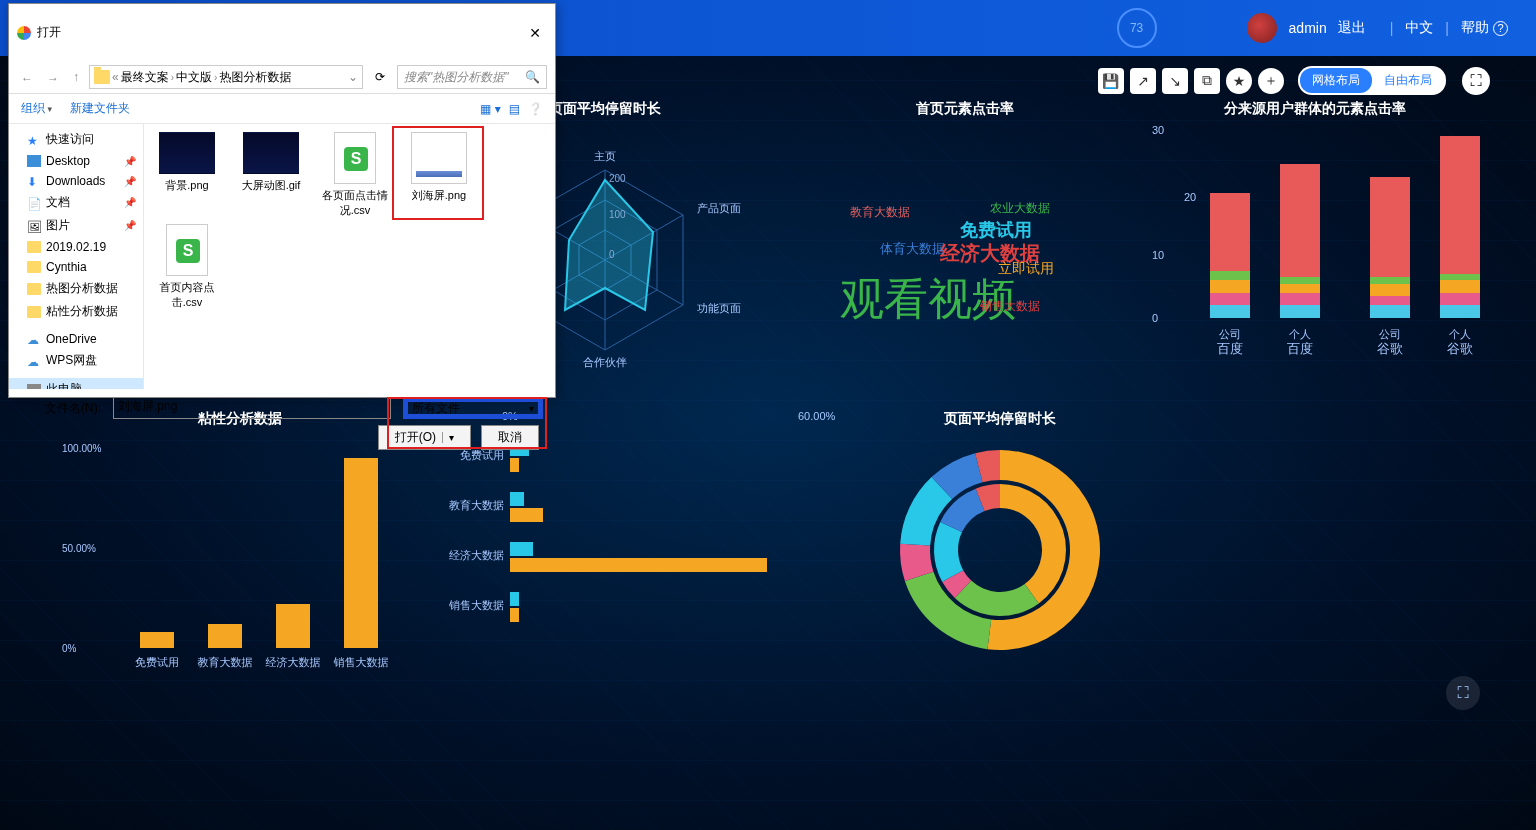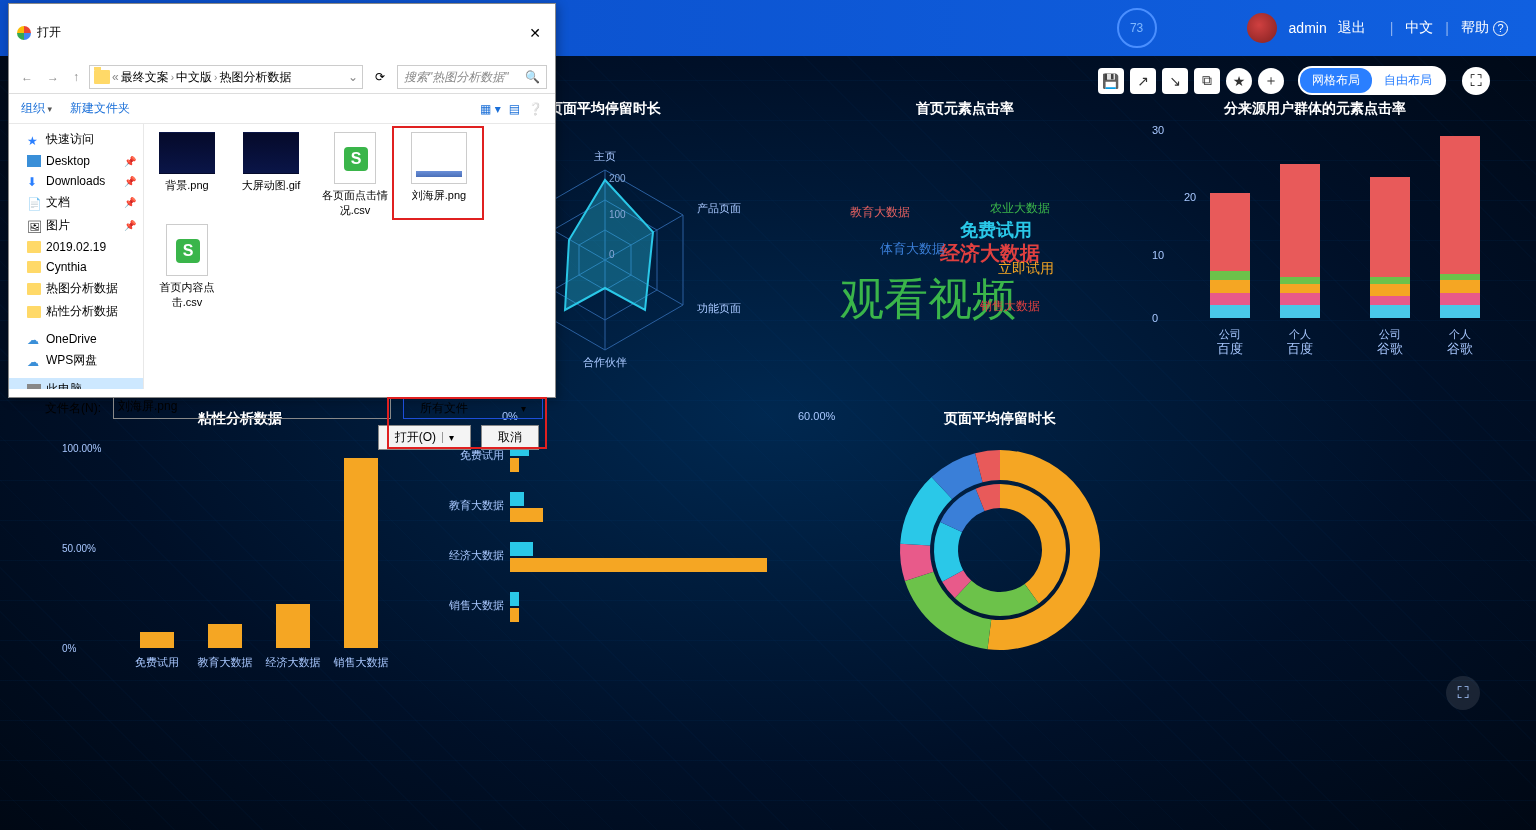--- a/index.html
+++ b/index.html
@@ -109,21 +109,21 @@
 .fd-file .thumb.dark { background: linear-gradient(#050a2a,#0a1548); width:56px; height:42px; }
 .fd-file .thumb.csv { background: #fff; border: 1px solid #ccc; width: 42px; height: 52px; position: relative; }
 .fd-file .thumb.csv::after { content: "S"; position: absolute; top: 14px; left: 9px; width: 24px; height: 24px; background: #3ab54a; color: #fff; border-radius: 4px; font-size: 16px; font-weight: bold; line-height: 24px; }
 .fd-file .thumb.png { background: #fff; border: 1px solid #ccc; width: 56px; height: 52px; position: relative; }
 .fd-file .thumb.png::after { content:""; position:absolute; bottom:6px; left:4px; right:4px; height:6px; background:linear-gradient(#6a8fd8,#4a6fb8); }
 .fd-hl1 { position: absolute; border: 2px solid #e02020; pointer-events: none; }
 .fd-bottom { padding: 8px 12px; }
 .fd-row { display: flex; align-items: center; gap: 12px; margin-bottom: 6px; }
 .fd-row label { width: 80px; text-align: right; }
 .fd-input { flex: 1; border: 1px solid #888; height: 22px; padding: 0 4px; }
-.fd-select { width: 140px; border: 1px solid #1d4ed8; height: 22px; padding: 0 16px; display:flex; align-items:center; }
+.fd-select { width: 140px; border: 5px solid #1d4ed8; height: 22px; padding: 0 4px; display:flex; align-items:center; }
 .fd-select::after { content:"▾"; margin-left:auto; font-size:10px; }
 .fd-btns { display: flex; justify-content: flex-end; gap: 10px; padding-right: 4px;}
 .fd-btn { border: 1px solid #888; padding: 3px 16px; background: #f4f4f4; display:flex; align-items:center; }
 .fd-btn.open::after { content:"▾"; margin-left:6px; border-left:1px solid #999; padding-left:6px; font-size:10px;}
 </style>
 </head>
 <body>
 
 <div class="dashboard">
 

